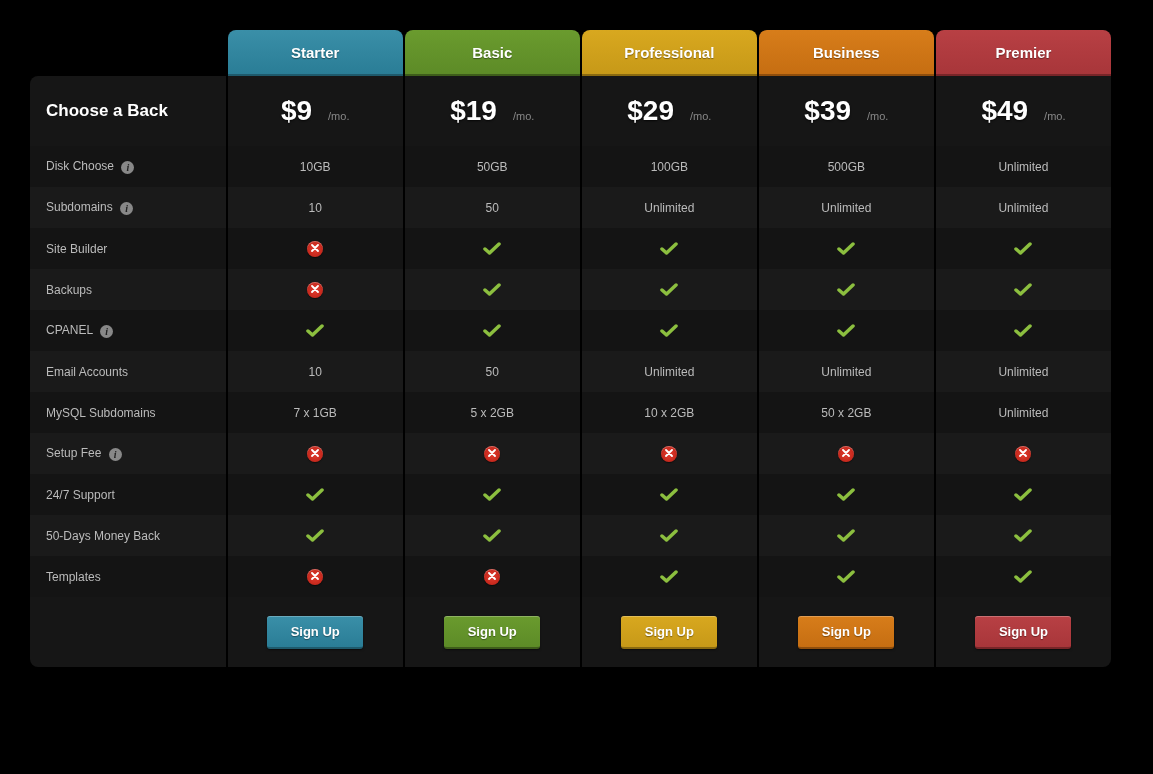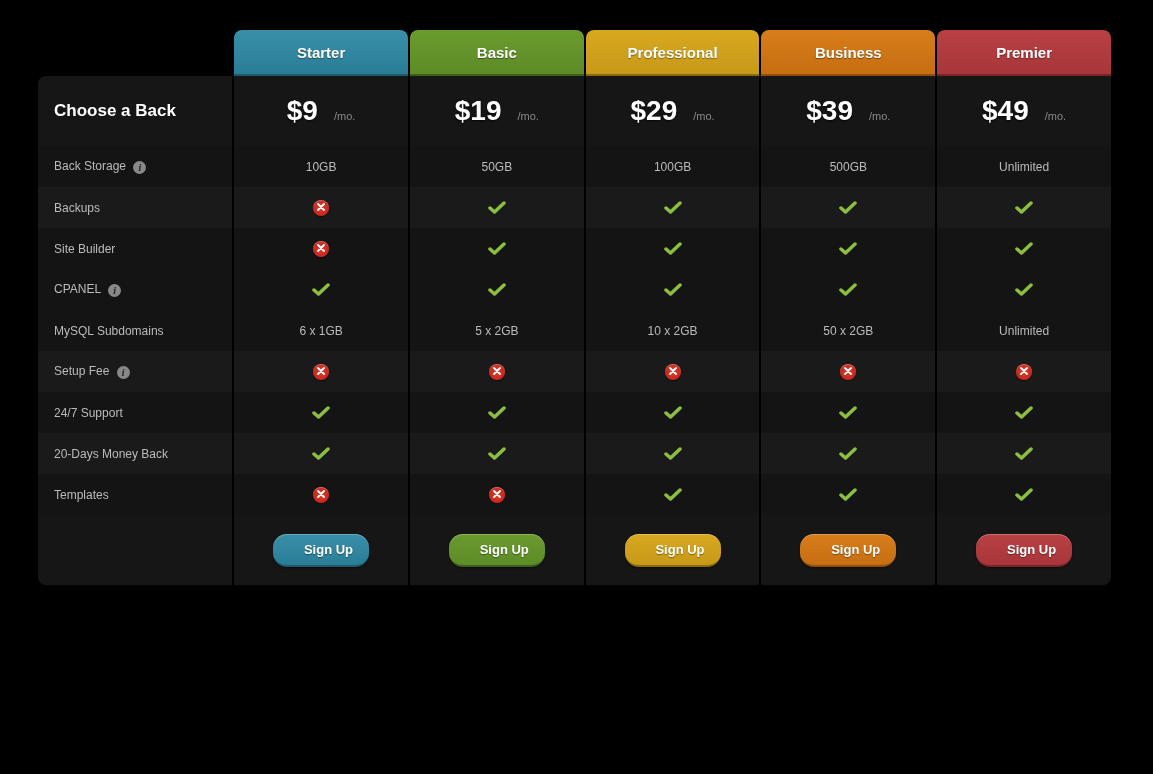--- a/index.html
+++ b/index.html
@@ -6,21 +6,21 @@
   body {
     background: #000;
     font-family: Arial, Helvetica, sans-serif;
     width: 1153px;
     height: 774px;
     overflow: hidden;
     color: #aaa;
     font-size: 12px;
   }
   .wrap {
-    padding: 30px 40px 0 36px;
+    padding: 30px 40px 0 28px;
   }
   table {
     border-collapse: separate;
     border-spacing: 2px 0;
     width: 100%;
   }
   th.spacer { width: 190px; }
   th.plan-head {
     width: 170px;
     height: 46px;
@@ -112,29 +112,28 @@
   .cross-icon svg { width: 8px; height: 8px; display:inline-block; vertical-align: middle; }
 
   tr.signup-row td { background: #161616; height: 70px; text-align: center; }
   tr.signup-row td.first { border-bottom-left-radius: 8px; }
   tr.signup-row td.last  { border-bottom-right-radius: 8px; }
 
   .signup-btn {
     display: inline-block;
     min-width: 96px;
     padding: 8px 16px;
-    border-radius: 14px;
+    border-radius: 3px;
     color: #fff;
     font-size: 13px;
     font-weight: bold;
     text-shadow: 0 1px 1px rgba(0,0,0,0.4);
     cursor: pointer;
     box-shadow: 0 1px 2px rgba(0,0,0,0.5), inset 0 1px 0 rgba(255,255,255,0.25);
     border: none;
-    text-align: right;
   }
   .signup-btn.c0 { background: linear-gradient(#3a8fa8,#2a7d96); border-bottom: 2px solid #1e5a6c; }
   .signup-btn.c1 { background: linear-gradient(#6a9b2e,#5d8b27); border-bottom: 2px solid #3e5d1a; }
   .signup-btn.c2 { background: linear-gradient(#d8a81f,#c79918); border-bottom: 2px solid #8a6a10; }
   .signup-btn.c3 { background: linear-gradient(#d77d1a,#c66e12); border-bottom: 2px solid #8f4e0c; }
   .signup-btn.c4 { background: linear-gradient(#b84044,#a8363a); border-bottom: 2px solid #782528; }
 </style>
 </head>
 <body>
 
@@ -154,84 +153,100 @@
       <tr>
         <td class="choose-cell"><span>Choose a Back</span></td>
         <td class="price-cell"><span class="price-big">$9</span><span class="price-suffix">/mo.</span></td>
         <td class="price-cell"><span class="price-big">$19</span><span class="price-suffix">/mo.</span></td>
         <td class="price-cell"><span class="price-big">$29</span><span class="price-suffix">/mo.</span></td>
         <td class="price-cell"><span class="price-big">$39</span><span class="price-suffix">/mo.</span></td>
         <td class="price-cell"><span class="price-big">$49</span><span class="price-suffix">/mo.</span></td>
       </tr>
 
     <tr class="feat-row odd">
-          <td class="feat-label"><span>Back Storage</span> <span class="info-icon">i</span></td>
+          <td class="feat-label"><span>Disk Choose</span> <span class="info-icon">i</span></td>
           <td class="feat-val"><span>10GB</span></td>
           <td class="feat-val"><span>50GB</span></td>
           <td class="feat-val"><span>100GB</span></td>
           <td class="feat-val"><span>500GB</span></td>
           <td class="feat-val"><span>Unlimited</span></td>
         </tr>
         <tr class="feat-row even">
+          <td class="feat-label"><span>Subdomains</span> <span class="info-icon">i</span></td>
+          <td class="feat-val"><span>10</span></td>
+          <td class="feat-val"><span>50</span></td>
+          <td class="feat-val"><span>Unlimited</span></td>
+          <td class="feat-val"><span>Unlimited</span></td>
+          <td class="feat-val"><span>Unlimited</span></td>
+        </tr>
+        <tr class="feat-row odd">
+          <td class="feat-label"><span>Site Builder</span></td>
+          <td class="feat-val"><span class="cross-icon"><svg viewBox="0 0 8 8">
+                <path d="M1 1 L7 7 M7 1 L1 7" stroke="#fff" stroke-width="1.8" stroke-linecap="round"></path>
+              </svg></span></td>
+          <td class="feat-val"><span class="check-icon"><svg viewBox="0 0 18 14">
+                <path d="M2 7 L6.5 11 L16 2" stroke="#8cbf3f" stroke-width="3.5" fill="none" stroke-linecap="round" stroke-linejoin="round"></path>
+              </svg></span></td>
+          <td class="feat-val"><span class="check-icon"><svg viewBox="0 0 18 14">
+                <path d="M2 7 L6.5 11 L16 2" stroke="#8cbf3f" stroke-width="3.5" fill="none" stroke-linecap="round" stroke-linejoin="round"></path>
+              </svg></span></td>
+          <td class="feat-val"><span class="check-icon"><svg viewBox="0 0 18 14">
+                <path d="M2 7 L6.5 11 L16 2" stroke="#8cbf3f" stroke-width="3.5" fill="none" stroke-linecap="round" stroke-linejoin="round"></path>
+              </svg></span></td>
+          <td class="feat-val"><span class="check-icon"><svg viewBox="0 0 18 14">
+                <path d="M2 7 L6.5 11 L16 2" stroke="#8cbf3f" stroke-width="3.5" fill="none" stroke-linecap="round" stroke-linejoin="round"></path>
+              </svg></span></td>
+        </tr>
+        <tr class="feat-row even">
           <td class="feat-label"><span>Backups</span></td>
           <td class="feat-val"><span class="cross-icon"><svg viewBox="0 0 8 8">
                 <path d="M1 1 L7 7 M7 1 L1 7" stroke="#fff" stroke-width="1.8" stroke-linecap="round"></path>
               </svg></span></td>
           <td class="feat-val"><span class="check-icon"><svg viewBox="0 0 18 14">
                 <path d="M2 7 L6.5 11 L16 2" stroke="#8cbf3f" stroke-width="3.5" fill="none" stroke-linecap="round" stroke-linejoin="round"></path>
               </svg></span></td>
           <td class="feat-val"><span class="check-icon"><svg viewBox="0 0 18 14">
                 <path d="M2 7 L6.5 11 L16 2" stroke="#8cbf3f" stroke-width="3.5" fill="none" stroke-linecap="round" stroke-linejoin="round"></path>
               </svg></span></td>
           <td class="feat-val"><span class="check-icon"><svg viewBox="0 0 18 14">
                 <path d="M2 7 L6.5 11 L16 2" stroke="#8cbf3f" stroke-width="3.5" fill="none" stroke-linecap="round" stroke-linejoin="round"></path>
               </svg></span></td>
           <td class="feat-val"><span class="check-icon"><svg viewBox="0 0 18 14">
                 <path d="M2 7 L6.5 11 L16 2" stroke="#8cbf3f" stroke-width="3.5" fill="none" stroke-linecap="round" stroke-linejoin="round"></path>
               </svg></span></td>
         </tr>
         <tr class="feat-row odd">
-          <td class="feat-label"><span>Site Builder</span></td>
-          <td class="feat-val"><span class="cross-icon"><svg viewBox="0 0 8 8">
-                <path d="M1 1 L7 7 M7 1 L1 7" stroke="#fff" stroke-width="1.8" stroke-linecap="round"></path>
-              </svg></span></td>
-          <td class="feat-val"><span class="check-icon"><svg viewBox="0 0 18 14">
-                <path d="M2 7 L6.5 11 L16 2" stroke="#8cbf3f" stroke-width="3.5" fill="none" stroke-linecap="round" stroke-linejoin="round"></path>
-              </svg></span></td>
-          <td class="feat-val"><span class="check-icon"><svg viewBox="0 0 18 14">
-                <path d="M2 7 L6.5 11 L16 2" stroke="#8cbf3f" stroke-width="3.5" fill="none" stroke-linecap="round" stroke-linejoin="round"></path>
-              </svg></span></td>
-          <td class="feat-val"><span class="check-icon"><svg viewBox="0 0 18 14">
-                <path d="M2 7 L6.5 11 L16 2" stroke="#8cbf3f" stroke-width="3.5" fill="none" stroke-linecap="round" stroke-linejoin="round"></path>
-              </svg></span></td>
-          <td class="feat-val"><span class="check-icon"><svg viewBox="0 0 18 14">
-                <path d="M2 7 L6.5 11 L16 2" stroke="#8cbf3f" stroke-width="3.5" fill="none" stroke-linecap="round" stroke-linejoin="round"></path>
-              </svg></span></td>
-        </tr>
-        <tr class="feat-row odd">
           <td class="feat-label"><span>CPANEL</span> <span class="info-icon">i</span></td>
           <td class="feat-val"><span class="check-icon"><svg viewBox="0 0 18 14">
                 <path d="M2 7 L6.5 11 L16 2" stroke="#8cbf3f" stroke-width="3.5" fill="none" stroke-linecap="round" stroke-linejoin="round"></path>
               </svg></span></td>
           <td class="feat-val"><span class="check-icon"><svg viewBox="0 0 18 14">
                 <path d="M2 7 L6.5 11 L16 2" stroke="#8cbf3f" stroke-width="3.5" fill="none" stroke-linecap="round" stroke-linejoin="round"></path>
               </svg></span></td>
           <td class="feat-val"><span class="check-icon"><svg viewBox="0 0 18 14">
                 <path d="M2 7 L6.5 11 L16 2" stroke="#8cbf3f" stroke-width="3.5" fill="none" stroke-linecap="round" stroke-linejoin="round"></path>
               </svg></span></td>
           <td class="feat-val"><span class="check-icon"><svg viewBox="0 0 18 14">
                 <path d="M2 7 L6.5 11 L16 2" stroke="#8cbf3f" stroke-width="3.5" fill="none" stroke-linecap="round" stroke-linejoin="round"></path>
               </svg></span></td>
           <td class="feat-val"><span class="check-icon"><svg viewBox="0 0 18 14">
                 <path d="M2 7 L6.5 11 L16 2" stroke="#8cbf3f" stroke-width="3.5" fill="none" stroke-linecap="round" stroke-linejoin="round"></path>
               </svg></span></td>
         </tr>
+        <tr class="feat-row even">
+          <td class="feat-label"><span>Email Accounts</span></td>
+          <td class="feat-val"><span>10</span></td>
+          <td class="feat-val"><span>50</span></td>
+          <td class="feat-val"><span>Unlimited</span></td>
+          <td class="feat-val"><span>Unlimited</span></td>
+          <td class="feat-val"><span>Unlimited</span></td>
+        </tr>
         <tr class="feat-row odd">
           <td class="feat-label"><span>MySQL Subdomains</span></td>
-          <td class="feat-val"><span>6 x 1GB</span></td>
+          <td class="feat-val"><span>7 x 1GB</span></td>
           <td class="feat-val"><span>5 x 2GB</span></td>
           <td class="feat-val"><span>10 x 2GB</span></td>
           <td class="feat-val"><span>50 x 2GB</span></td>
           <td class="feat-val"><span>Unlimited</span></td>
         </tr>
         <tr class="feat-row even">
           <td class="feat-label"><span>Setup Fee</span> <span class="info-icon">i</span></td>
           <td class="feat-val"><span class="cross-icon"><svg viewBox="0 0 8 8">
                 <path d="M1 1 L7 7 M7 1 L1 7" stroke="#fff" stroke-width="1.8" stroke-linecap="round"></path>
               </svg></span></td>
@@ -260,21 +275,21 @@
                 <path d="M2 7 L6.5 11 L16 2" stroke="#8cbf3f" stroke-width="3.5" fill="none" stroke-linecap="round" stroke-linejoin="round"></path>
               </svg></span></td>
           <td class="feat-val"><span class="check-icon"><svg viewBox="0 0 18 14">
                 <path d="M2 7 L6.5 11 L16 2" stroke="#8cbf3f" stroke-width="3.5" fill="none" stroke-linecap="round" stroke-linejoin="round"></path>
               </svg></span></td>
           <td class="feat-val"><span class="check-icon"><svg viewBox="0 0 18 14">
                 <path d="M2 7 L6.5 11 L16 2" stroke="#8cbf3f" stroke-width="3.5" fill="none" stroke-linecap="round" stroke-linejoin="round"></path>
               </svg></span></td>
         </tr>
         <tr class="feat-row even">
-          <td class="feat-label"><span>20-Days Money Back</span></td>
+          <td class="feat-label"><span>50-Days Money Back</span></td>
           <td class="feat-val"><span class="check-icon"><svg viewBox="0 0 18 14">
                 <path d="M2 7 L6.5 11 L16 2" stroke="#8cbf3f" stroke-width="3.5" fill="none" stroke-linecap="round" stroke-linejoin="round"></path>
               </svg></span></td>
           <td class="feat-val"><span class="check-icon"><svg viewBox="0 0 18 14">
                 <path d="M2 7 L6.5 11 L16 2" stroke="#8cbf3f" stroke-width="3.5" fill="none" stroke-linecap="round" stroke-linejoin="round"></path>
               </svg></span></td>
           <td class="feat-val"><span class="check-icon"><svg viewBox="0 0 18 14">
                 <path d="M2 7 L6.5 11 L16 2" stroke="#8cbf3f" stroke-width="3.5" fill="none" stroke-linecap="round" stroke-linejoin="round"></path>
               </svg></span></td>
           <td class="feat-val"><span class="check-icon"><svg viewBox="0 0 18 14">

